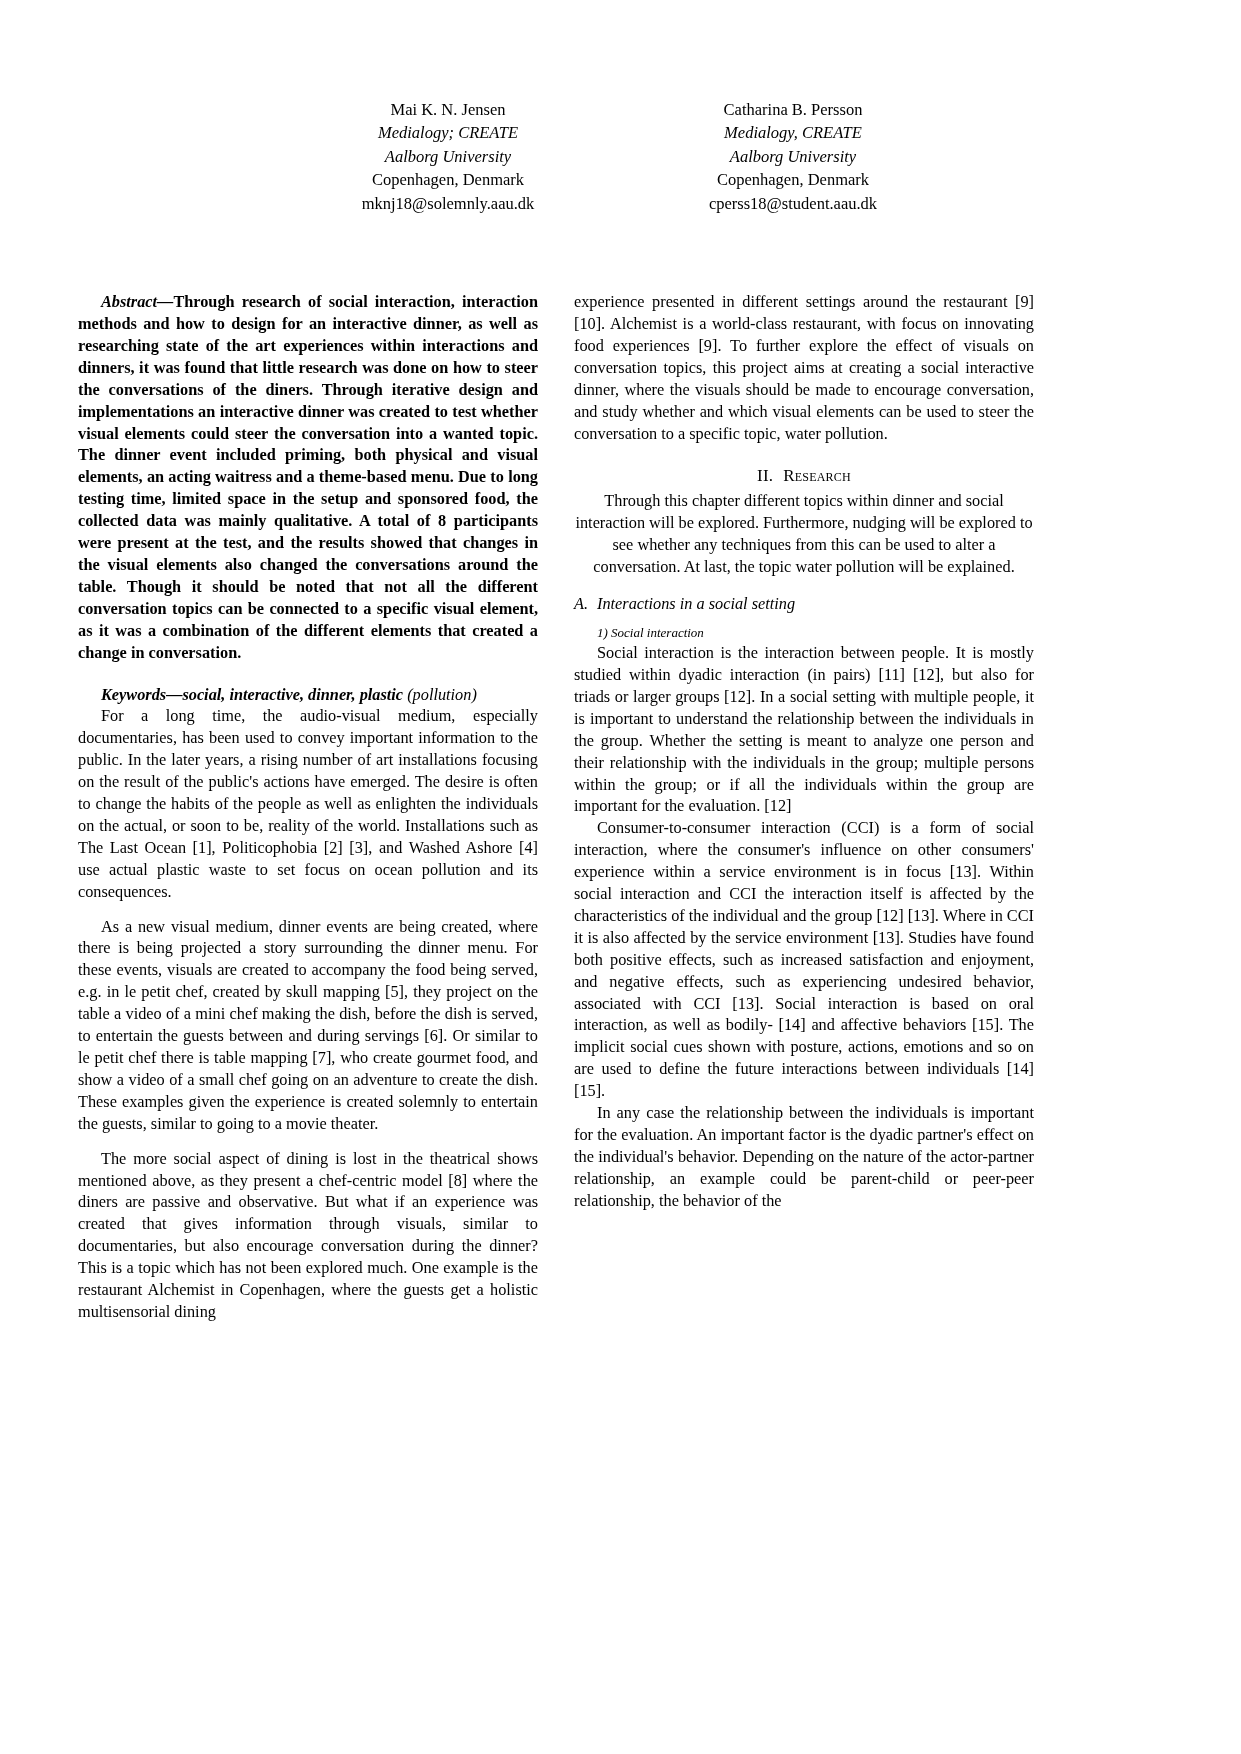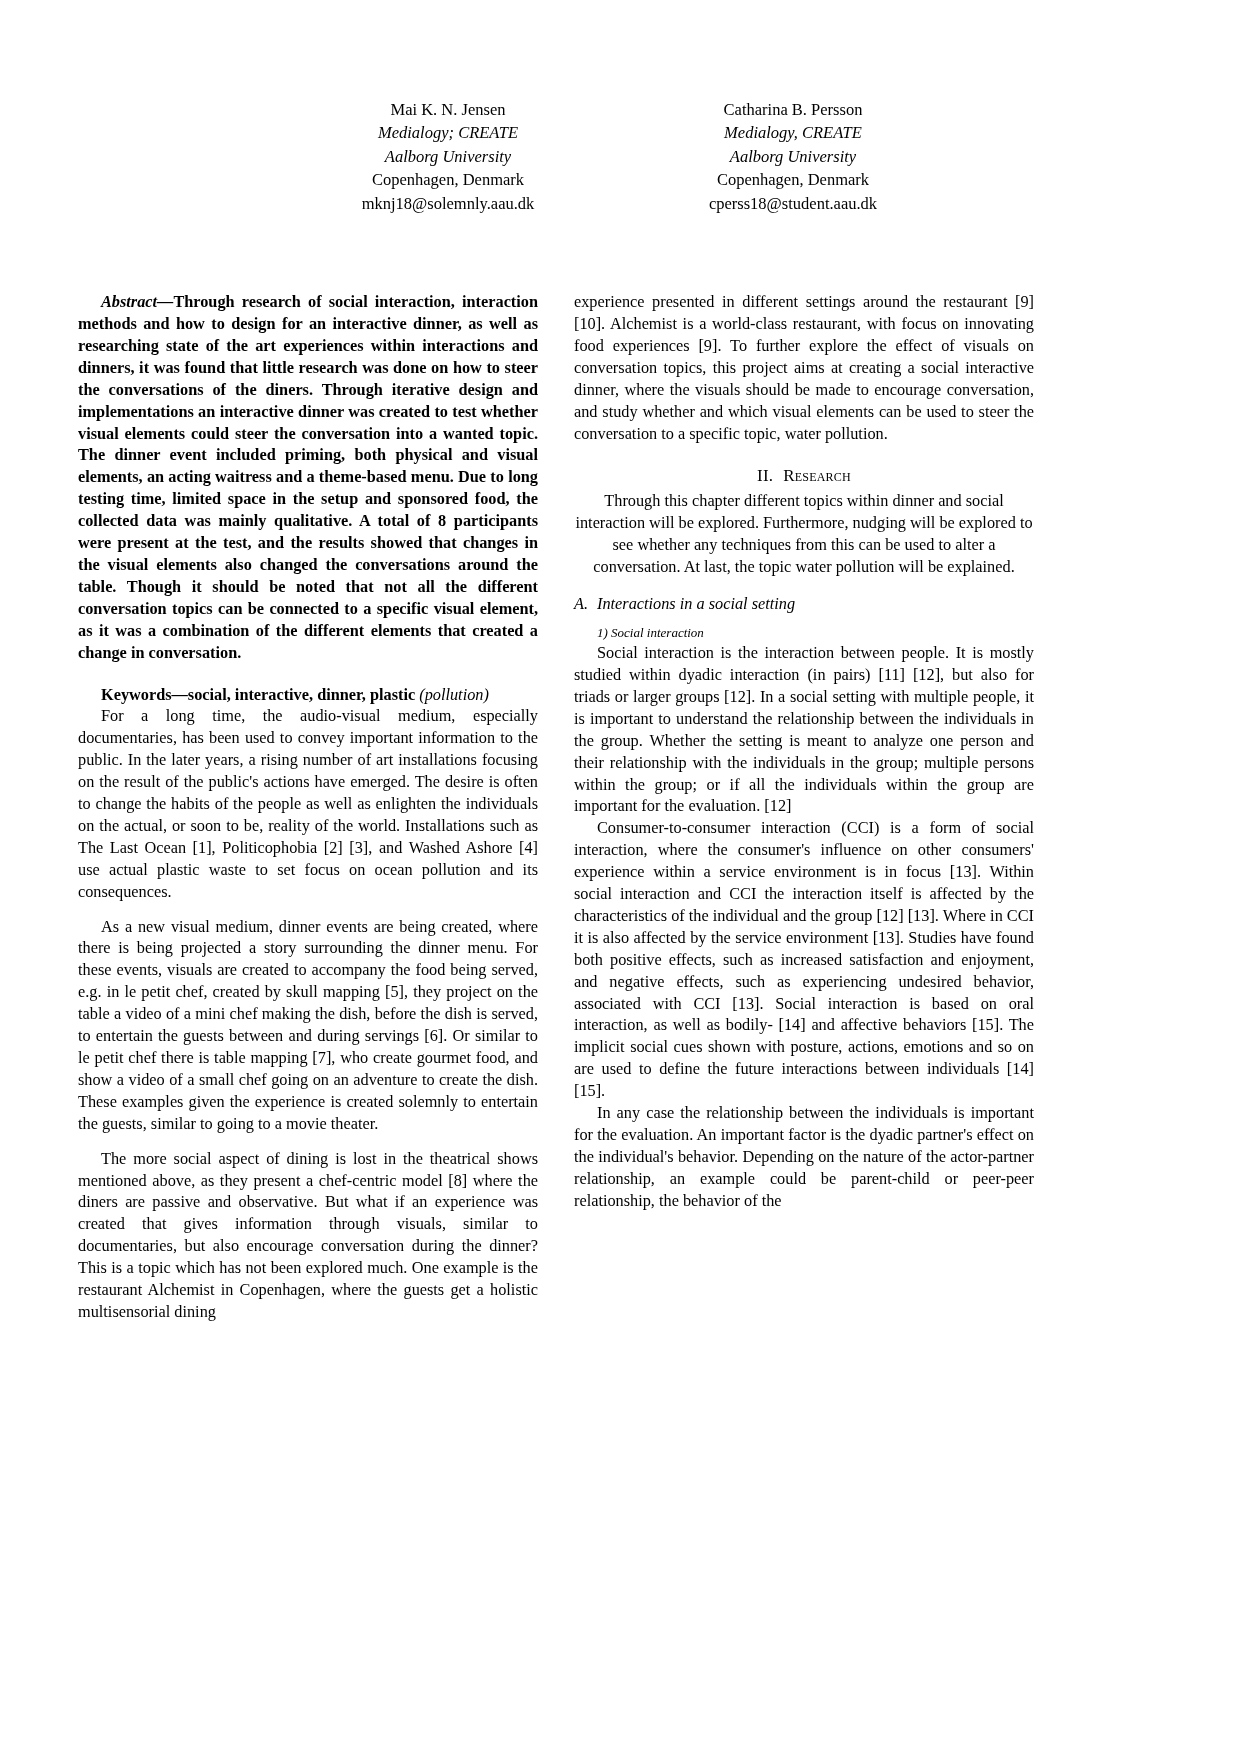--- a/index.html
+++ b/index.html
@@ -90,21 +90,21 @@
   }
   .abstract .lead { font-style: italic; font-weight: bold; }
 
   .keywords {
     margin-top: 20px;
     font-size: 16.3px;
     line-height: 1.345;
     text-indent: 23px;
     text-align: justify;
   }
-  .keywords .kw-lead { font-weight: bold; }
+  .keywords .kw-lead { font-weight: bold; font-style: italic; }
   .keywords .kw-tail { font-style: italic; }
 
   h2.section {
     text-align: center;
     font-size: 17px;
     font-weight: normal;
     font-variant: small-caps;
     margin: 22px 0 4px 0;
     letter-spacing: 0.2px;
   }

